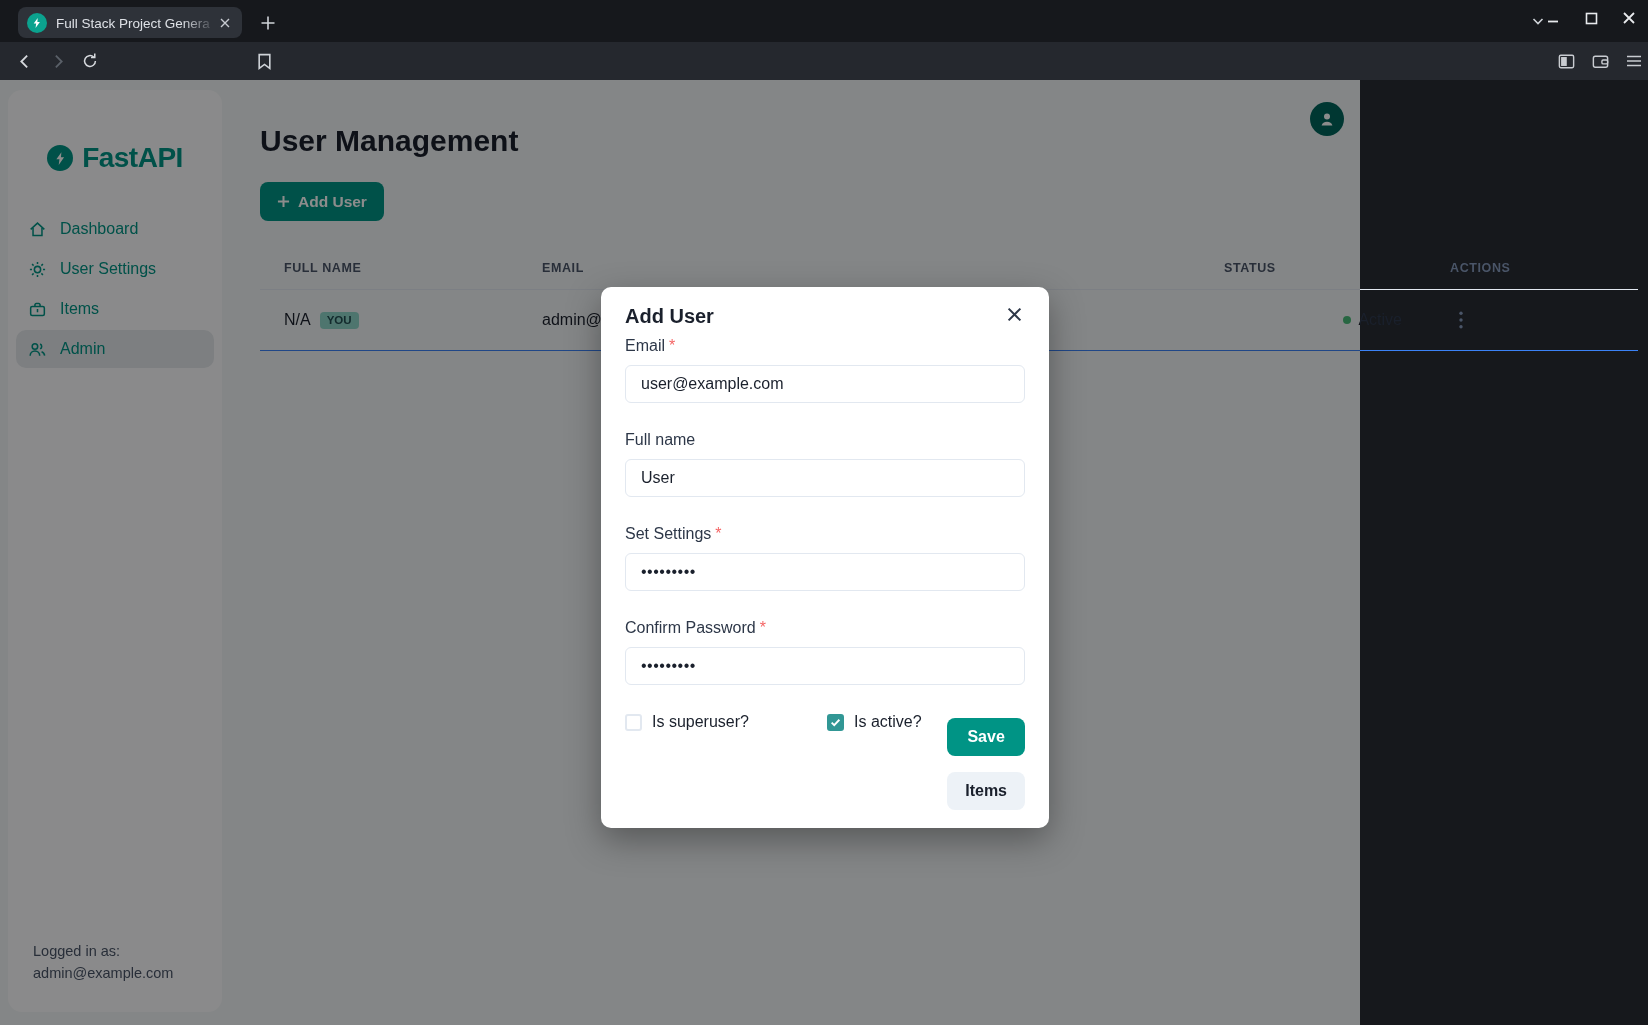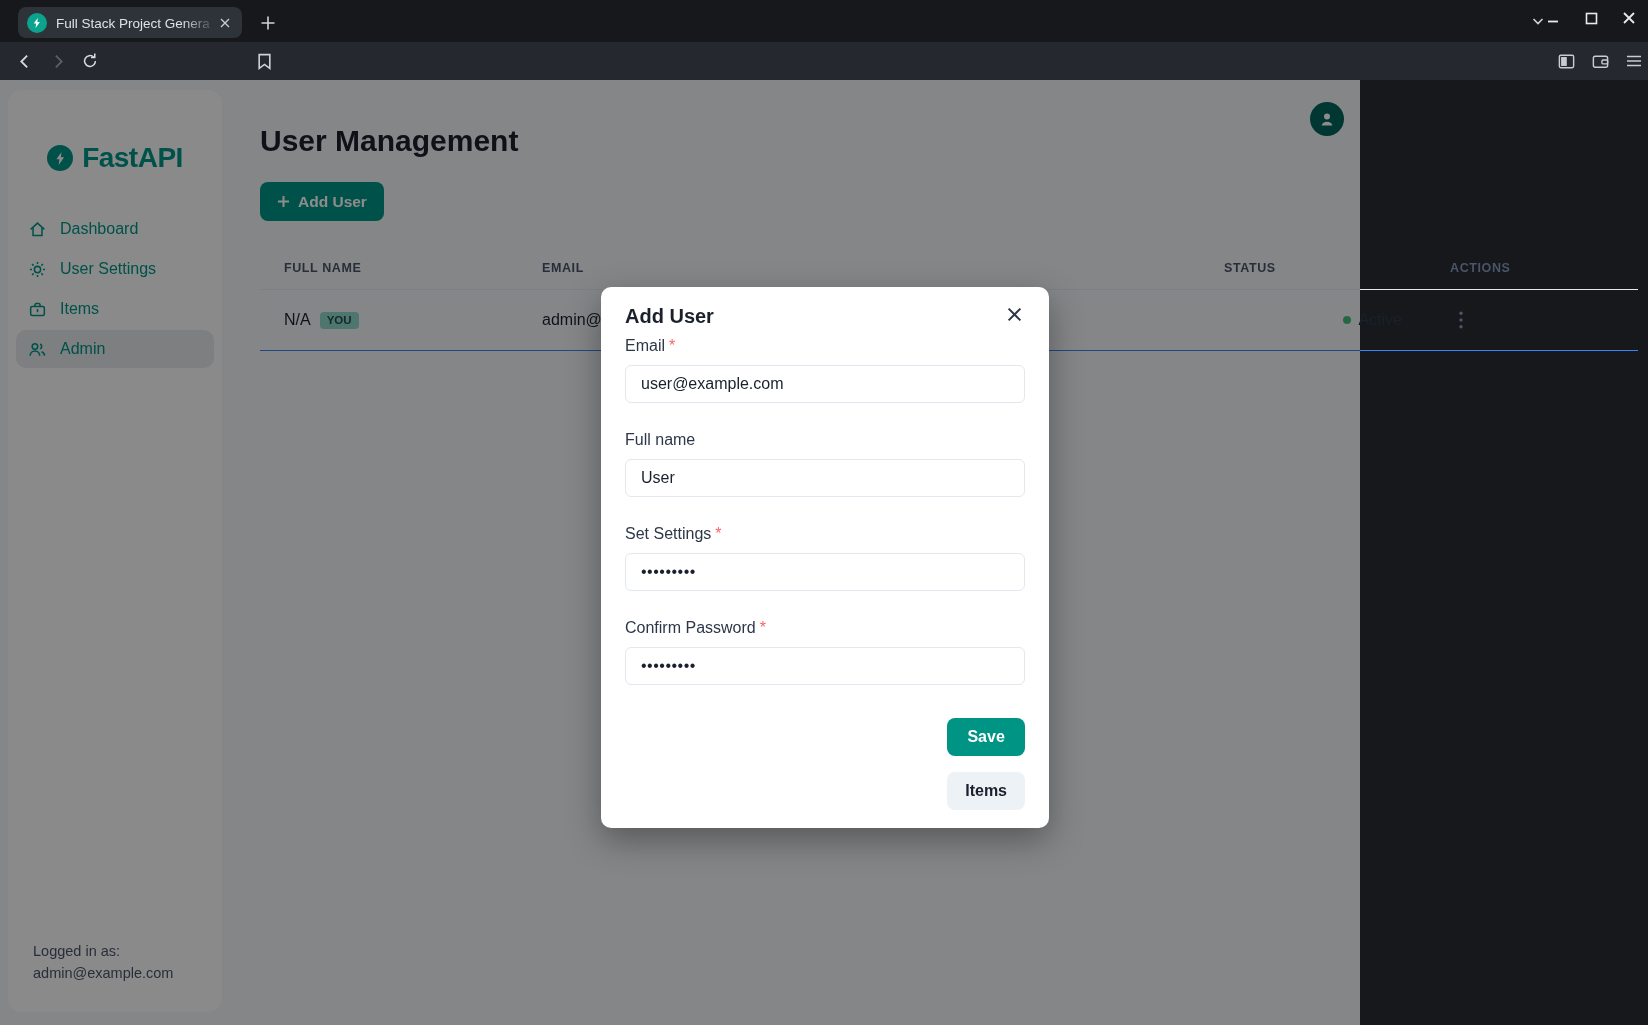--- a/index.html
+++ b/index.html
@@ -369,20 +369,34 @@
       <div class="field">
         <div class="field-label"><span>Set Settings</span><span class="req">*</span></div>
         <input class="field-input pwd" type="text" value="•••••••••" style="">
       </div>
 
       <div class="field">
         <div class="field-label"><span>Confirm Password</span><span class="req">*</span></div>
         <input class="field-input pwd" type="text" value="•••••••••" style="">
       </div>
 
+      <div class="check-row">
+        <div class="check-group first">
+          <span class="checkbox"></span>
+          <span class="check-label">Is superuser?</span>
+        </div>
+        <div class="check-group">
+          <span class="checkbox checked">
+            <svg width="11" height="11" viewBox="0 0 12 12">
+                <path d="M1.8 6.2 L4.6 9 L10.2 3" stroke="#ffffff" stroke-width="2" fill="none"></path>
+              </svg>
+          </span>
+          <span class="check-label">Is active?</span>
+        </div>
+      </div>
 
       <div class="modal-footer">
         <button class="btn btn-save">Save</button>
         <button class="btn btn-cancel">Items</button>
       </div>
     </div>
 
   </div>
 </div>
 

